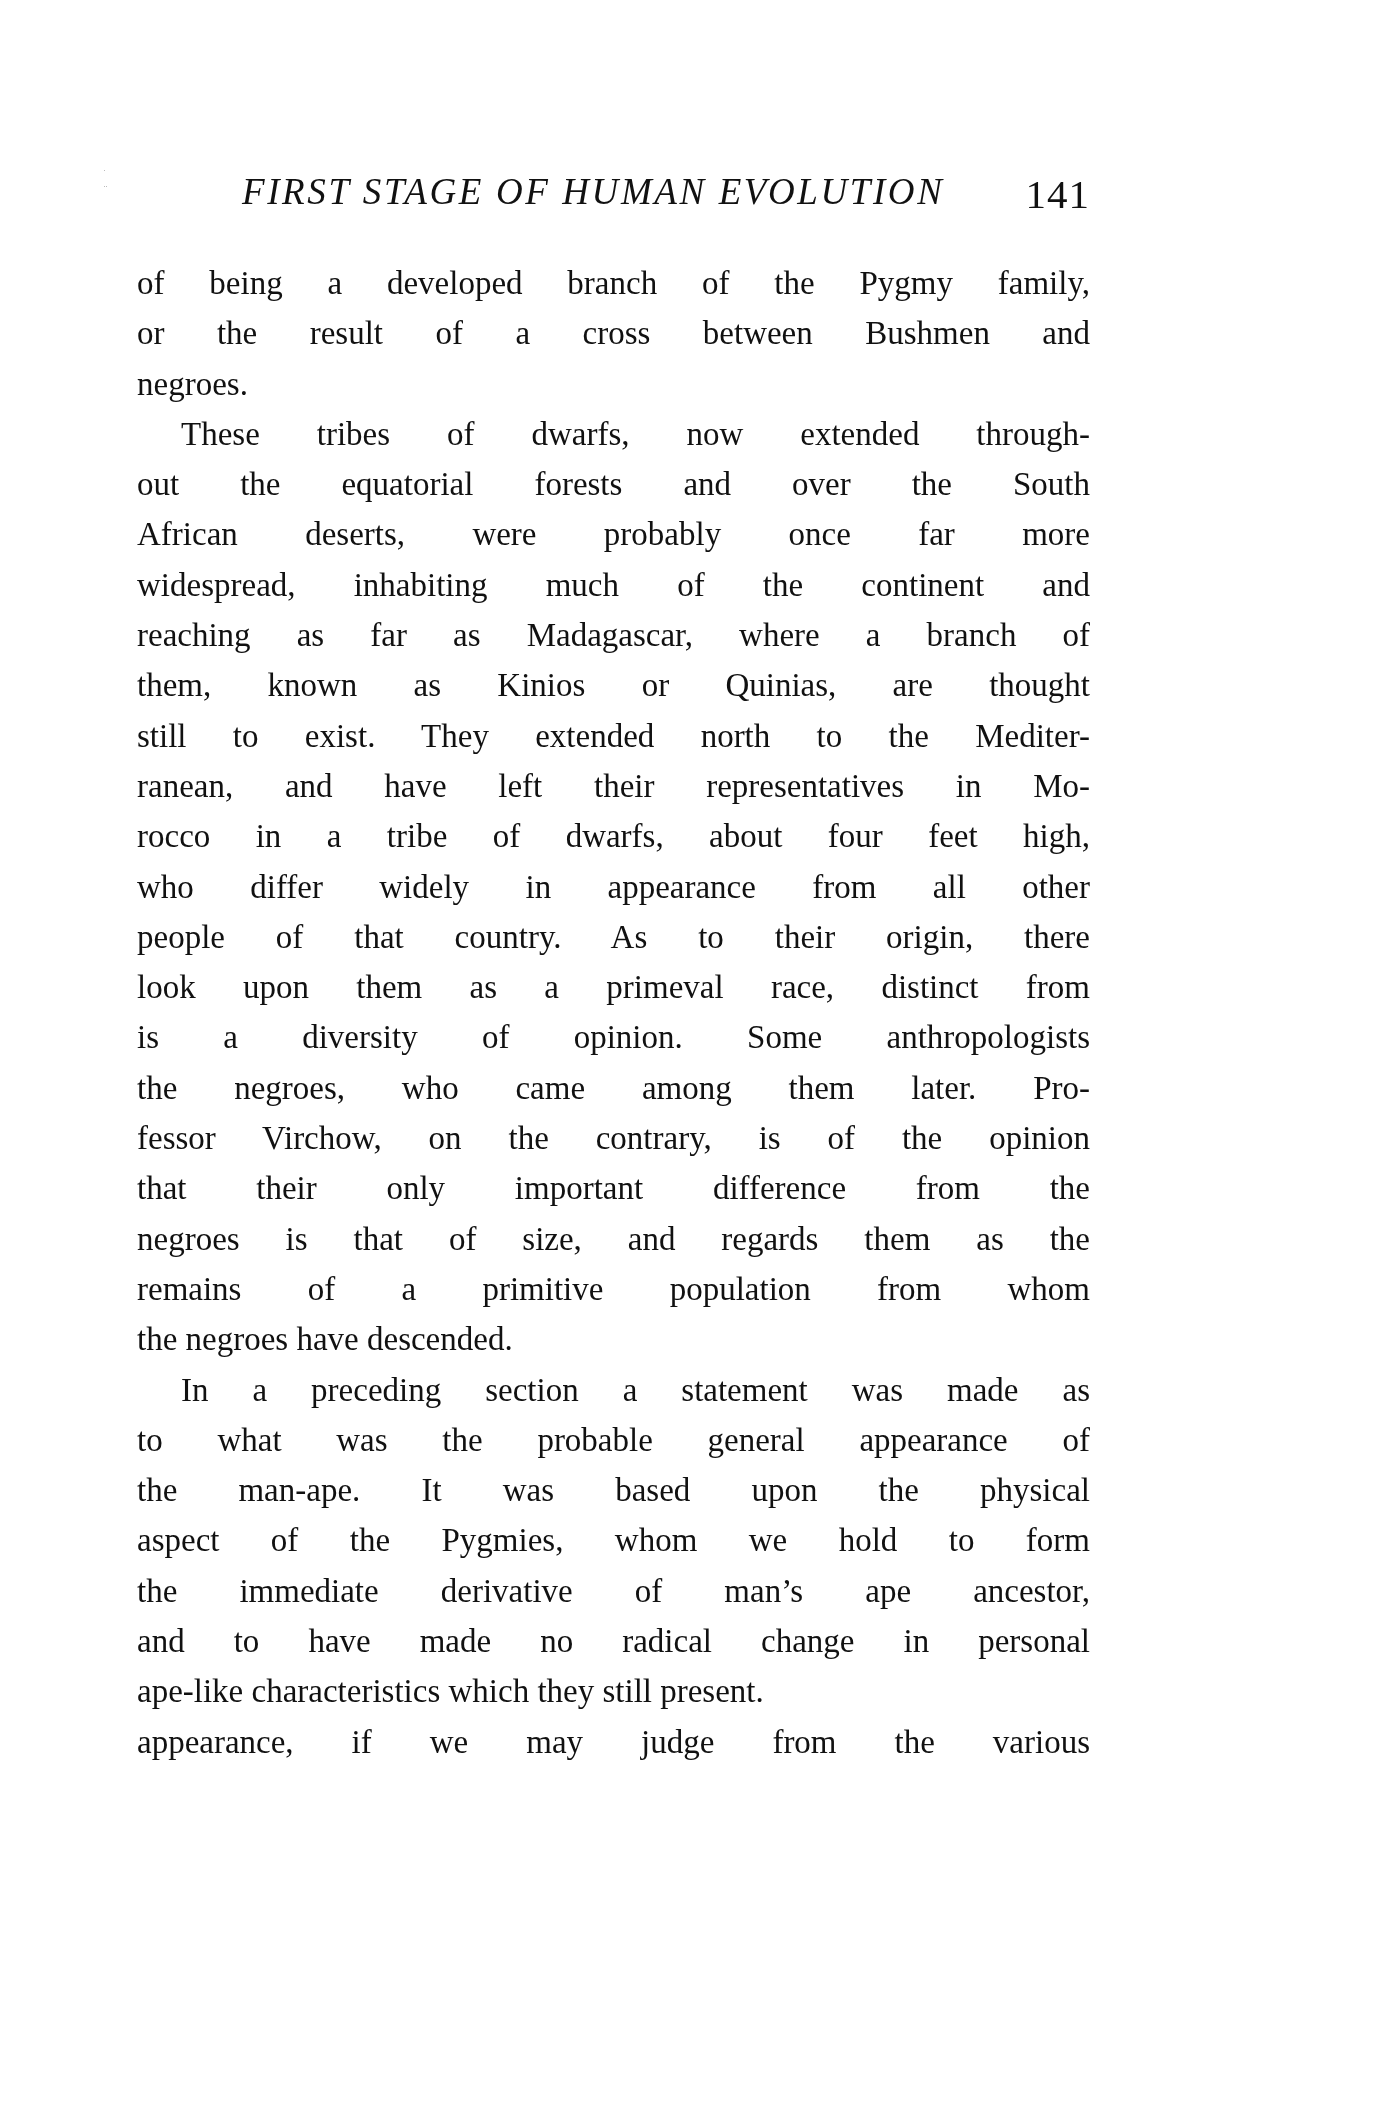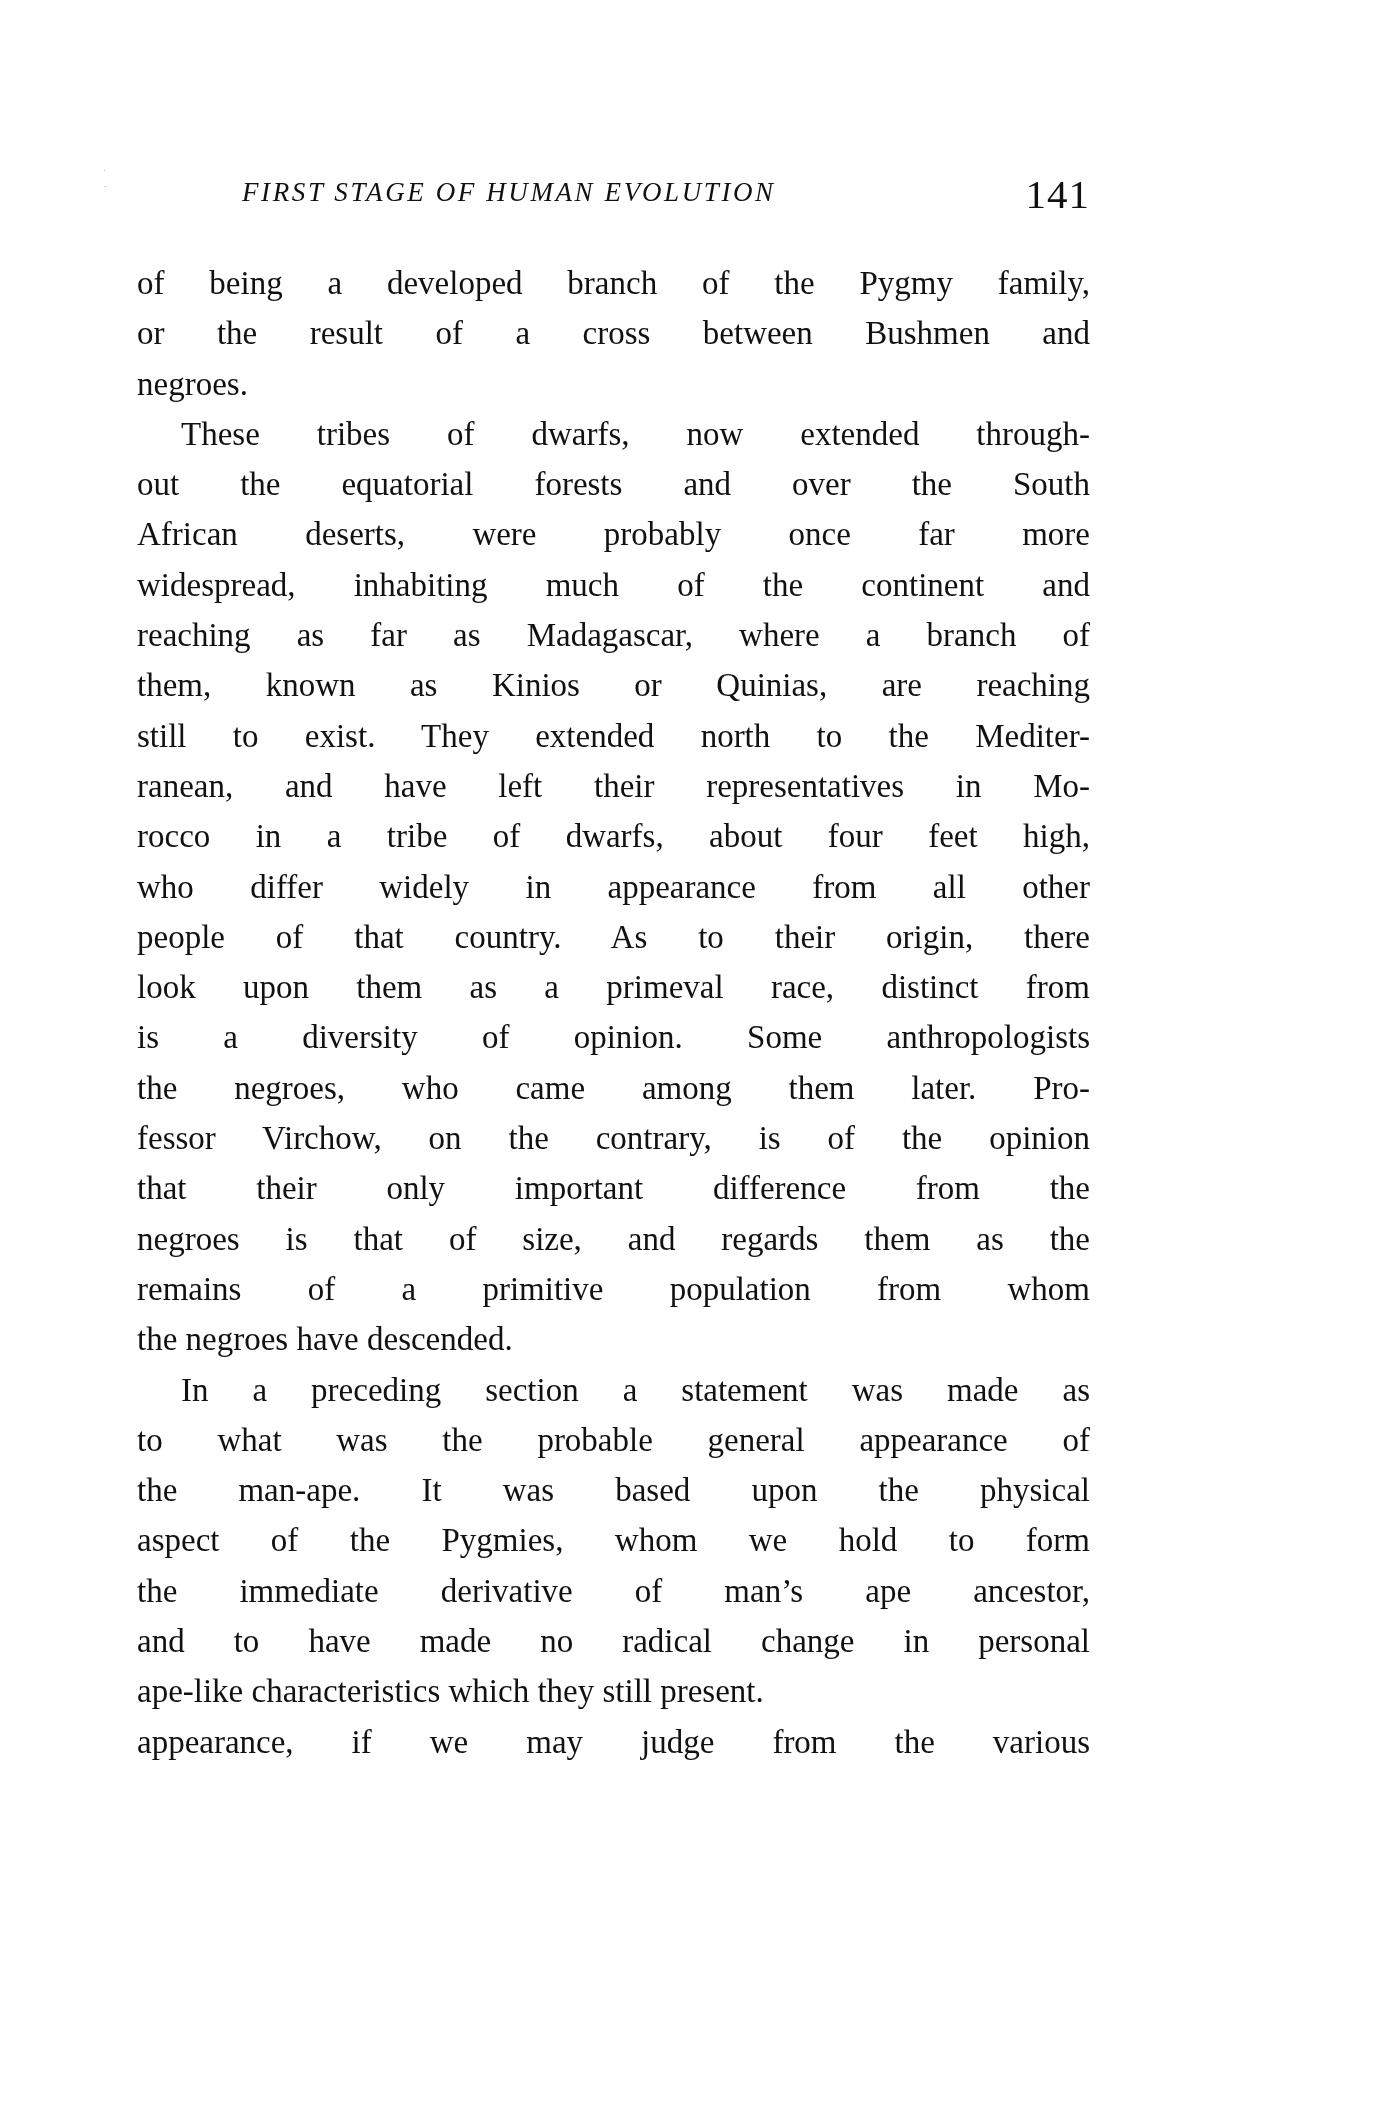--- a/index.html
+++ b/index.html
@@ -1,19 +1,19 @@
 <!DOCTYPE html>
 <html><head>
 <meta charset="utf-8">
 <style>
   html, body { margin: 0; padding: 0; background: #ffffff; }
   body { width: 1393px; height: 2107px; position: relative; overflow: hidden; }
   .page { position: absolute; left: 0; top: 0; width: 1393px; height: 2107px; background: #fff; color: #111; }
   .running-head { position: absolute; left: 242px; top: 172px; width: 848px; height: 40px; font-family: "Liberation Serif", serif; }
-  .running-title { position: absolute; left: 0; top: 0; font-style: italic; font-size: 27px; letter-spacing: 2.6px; white-space: nowrap; line-height: 40px; }
+  .running-title { position: absolute; left: 0; top: 0; font-style: italic; font-size: 37px; letter-spacing: 2.6px; white-space: nowrap; line-height: 40px; }
   .page-number { position: absolute; right: 0; top: 2px; font-size: 41px; letter-spacing: 1px; line-height: 40px; }
   .body-text { position: absolute; left: 137px; top: 258px; width: 953px; font-family: "Liberation Serif", serif; font-size: 33px; line-height: 50.3px; }
   .line { display: block; height: 50.3px; white-space: nowrap; text-align: justify; text-align-last: justify; overflow: visible; }
   .line.last { text-align-last: left; }
   .line.indent { padding-left: 44px; }
   .specks { position: absolute; left: 104px; top: 168px; width: 4px; height: 30px; }
   .speck { position: absolute; width: 1px; height: 1px; background: #bbb; }
 </style>
 </head>
 <body>
@@ -35,21 +35,21 @@
         <span class="line">of being a developed branch of the Pygmy family,</span>
         <span class="line">or the result of a cross between Bushmen and</span>
         <span class="line last">negroes.</span>
       </div>
       <div>
         <span class="line indent">These tribes of dwarfs, now extended through-</span>
         <span class="line">out the equatorial forests and over the South</span>
         <span class="line">African deserts, were probably once far more</span>
         <span class="line">widespread, inhabiting much of the continent and</span>
         <span class="line">reaching as far as Madagascar, where a branch of</span>
-        <span class="line">them, known as Kinios or Quinias, are reaching</span>
+        <span class="line">them, known as Kinios or Quinias, are thought</span>
         <span class="line">still to exist.  They extended north to the Mediter-</span>
         <span class="line">ranean, and have left their representatives in Mo-</span>
         <span class="line">rocco in a tribe of dwarfs, about four feet high,</span>
         <span class="line">who differ widely in appearance from all other</span>
         <span class="line">people of that country.  As to their origin, there</span>
         <span class="line">look upon them as a primeval race, distinct from</span>
         <span class="line">is a diversity of opinion.  Some anthropologists</span>
         <span class="line">the negroes, who came among them later.  Pro-</span>
         <span class="line">fessor Virchow, on the contrary, is of the opinion</span>
         <span class="line">that their only important difference from the</span>

